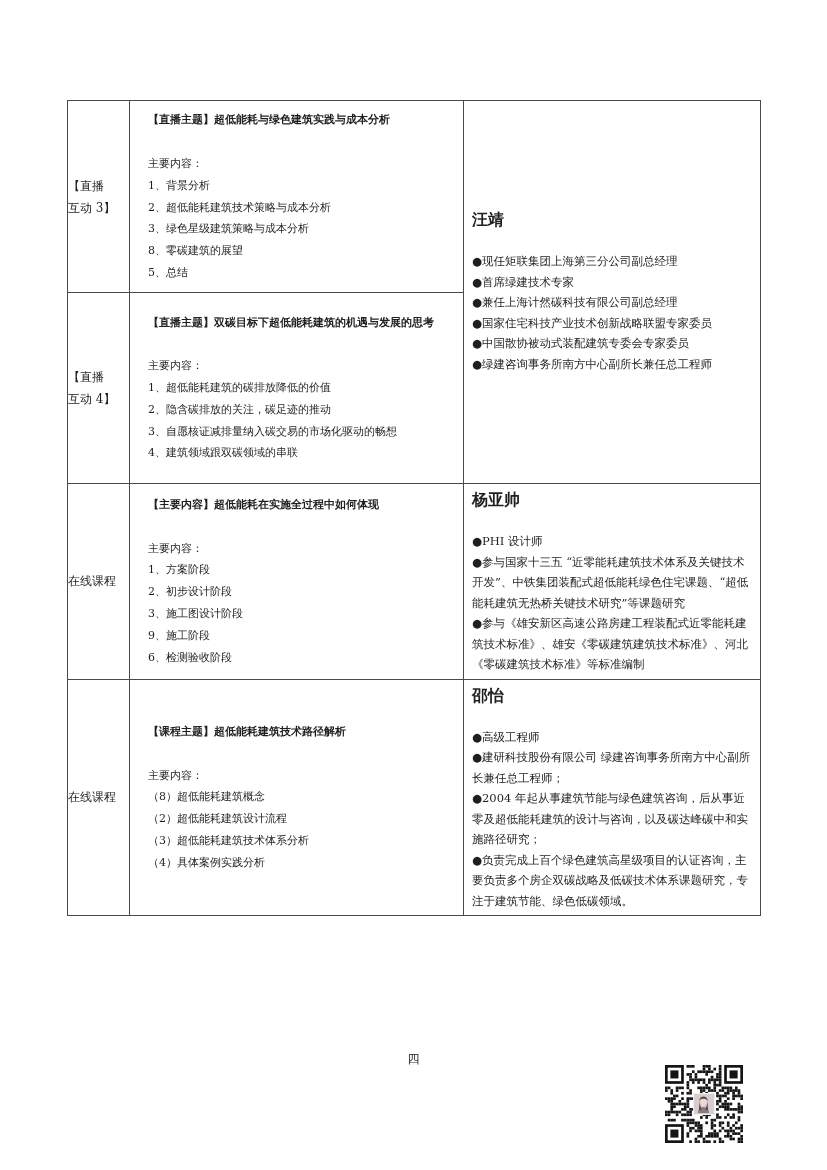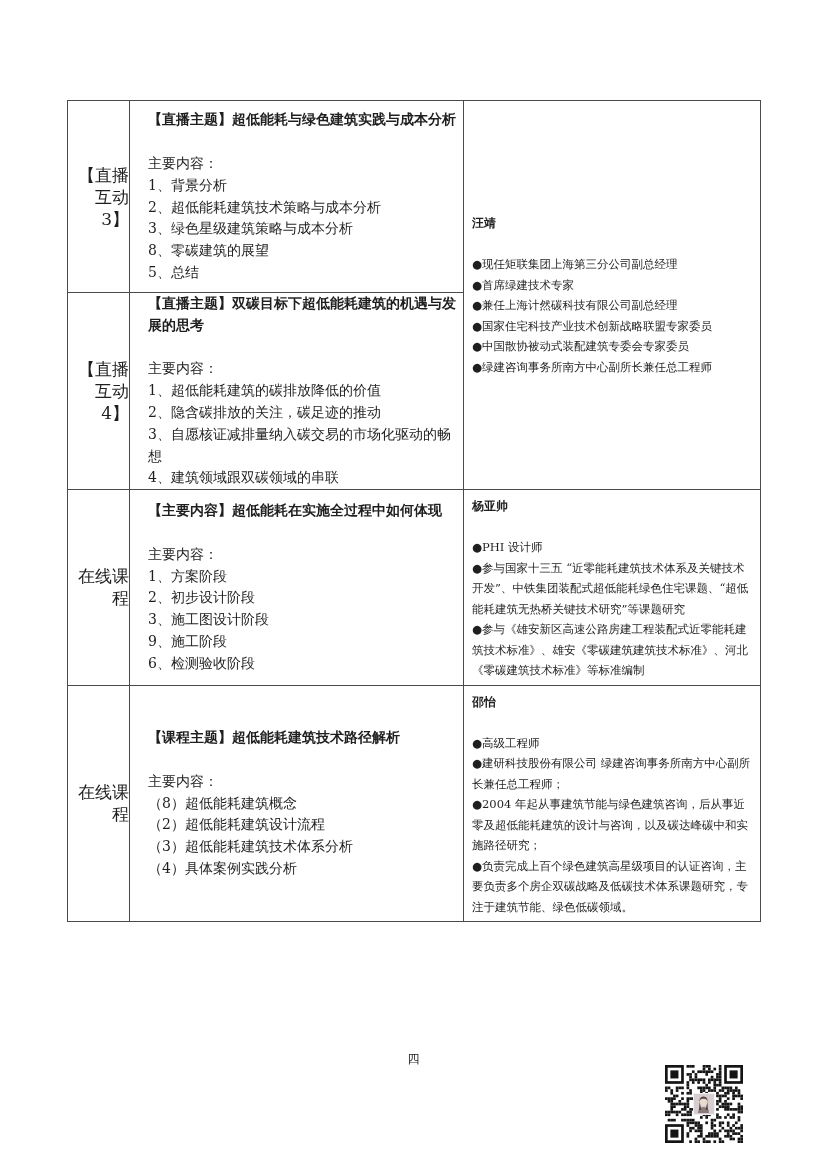--- a/index.html
+++ b/index.html
@@ -23,42 +23,42 @@
   tr.r2{height:191px;}
   tr.r3{height:190px;}
   tr.r4{height:229px;}
   td{
     border:1px solid #4a4a4a;
     padding:0;
     vertical-align:middle;
     overflow:hidden;
   }
   .type-cell{
-    text-align:right;
-    font-size:17px;
+    text-align:left;
+    font-size:12px;
     line-height:22px;
   }
   .topic-cell{
     padding:0 6px 0 18px;
-    font-size:14px;
+    font-size:11px;
     line-height:21.8px;
   }
   .topic-title{
     font-weight:bold;
     margin-bottom:21.8px;
   }
   .expert-cell{
     padding:4px 8px;
     font-size:11.5px;
     line-height:20.5px;
   }
   .expert-cell.top{vertical-align:top;padding-top:6px;}
   .expert-name{
     font-weight:bold;
-    font-size:12px;
+    font-size:16px;
     margin-bottom:20.5px;
   }
   .page-number{
     position:absolute;
     left:0;top:1051px;width:827px;
     text-align:center;
     font-size:12px;
   }
   .qr{
     position:absolute;

